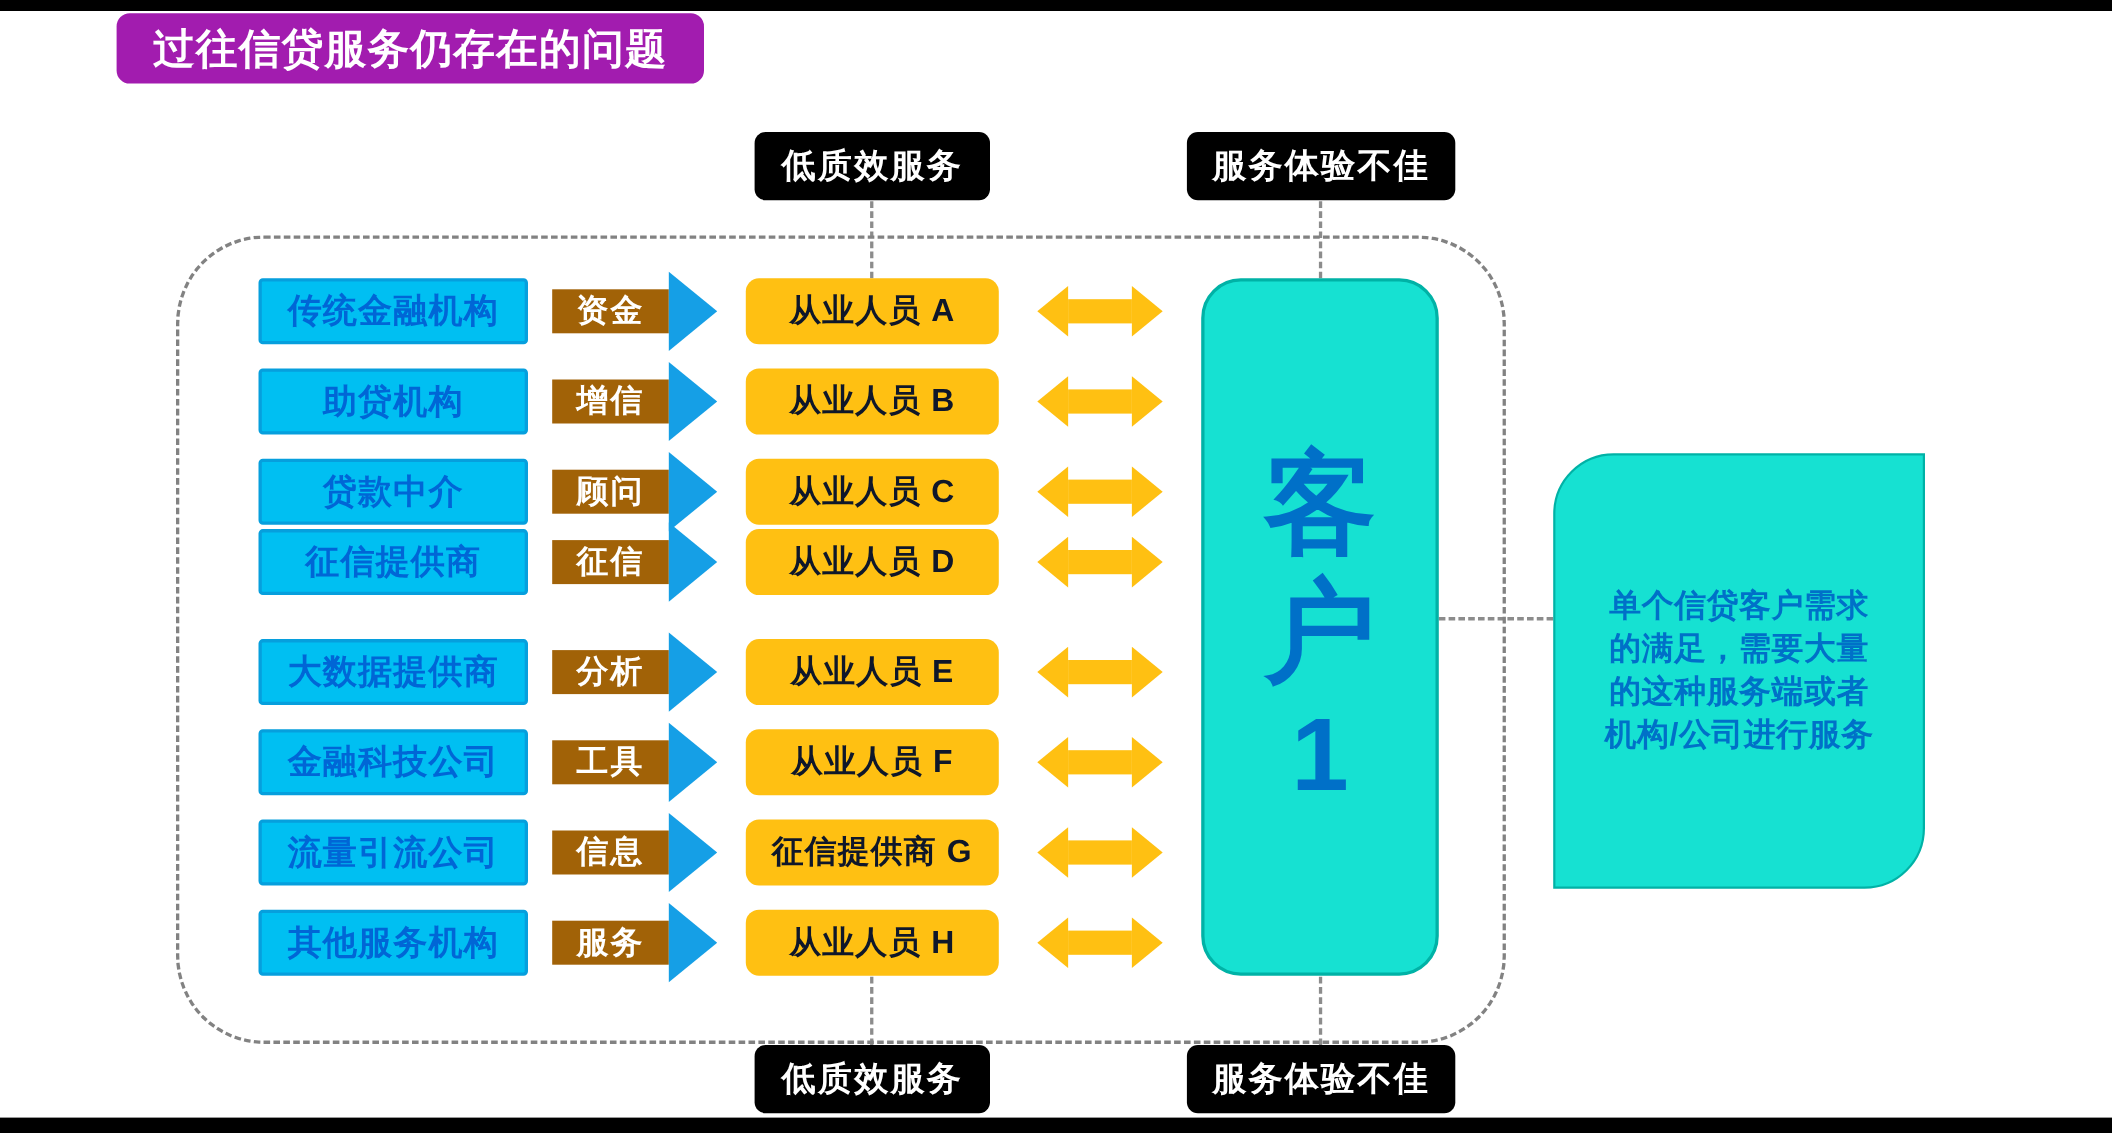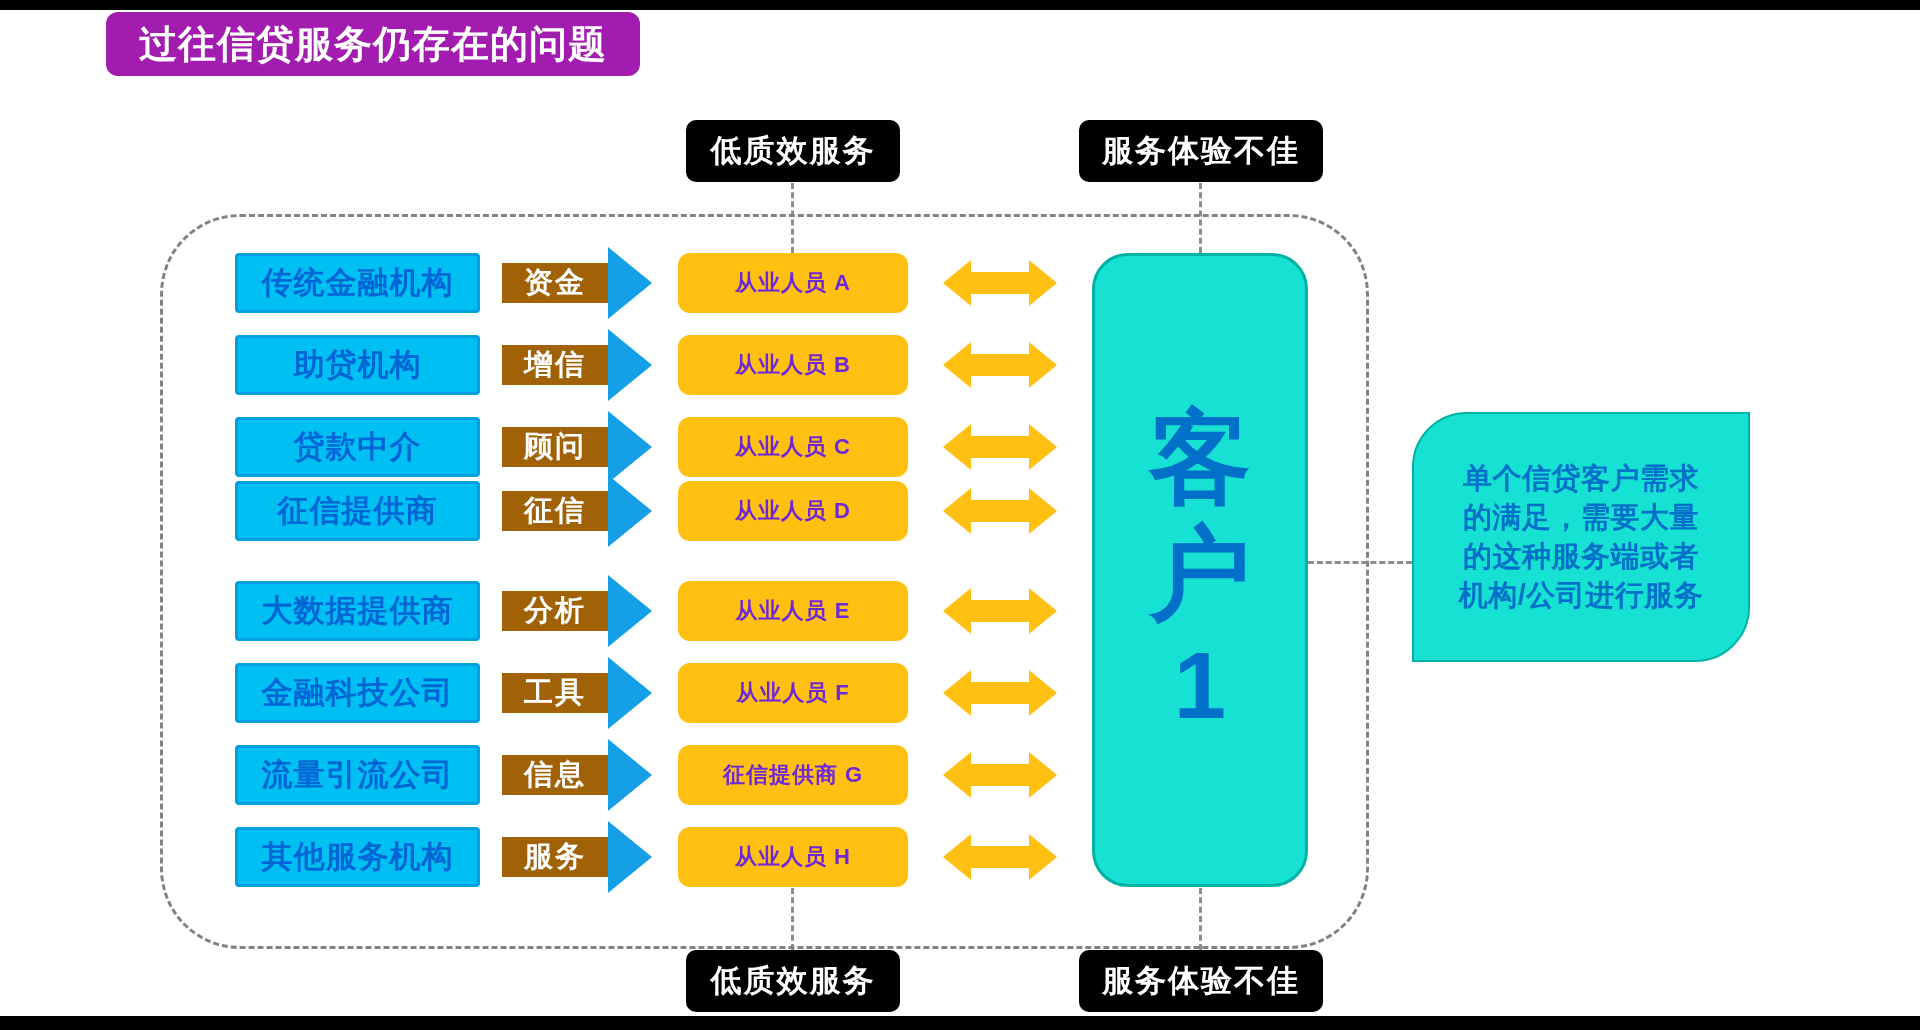--- a/index.html
+++ b/index.html
@@ -35,38 +35,38 @@
   .org-box{position:absolute;left:215px;top:0;width:245px;height:60px;background:#00bff2;
     border:3px solid #069fdd;border-radius:4px;box-sizing:border-box;color:#0066d6;
     font-size:31px;display:flex;align-items:center;justify-content:center;letter-spacing:1px;margin-left:20px;}
   .flow-arrow{position:absolute;left:502px;top:-6px;width:150px;height:72px;display:flex;
     align-items:center;}
   .flow-body{width:106px;height:40px;background:#a16207;color:#fff;font-size:29px;
     display:flex;align-items:center;justify-content:center;letter-spacing:2px;}
   .flow-head{width:0;height:0;border-top:36px solid transparent;
     border-bottom:36px solid transparent;border-left:44px solid #159fe6;}
   .worker-box{position:absolute;left:678px;top:0;width:230px;height:60px;background:#ffc012;
-    border-radius:12px;color:#6d28d9;font-size:22px;display:flex;align-items:center;
+    border-radius:12px;color:#0f172a;font-size:29px;display:flex;align-items:center;
     justify-content:center;letter-spacing:1px;}
   .exchange{position:absolute;left:943px;top:7px;width:114px;height:46px;display:flex;
     align-items:center;}
   .ex-head-l{width:0;height:0;border-top:23px solid transparent;
     border-bottom:23px solid transparent;border-right:28px solid #ffc012;}
   .ex-head-r{width:0;height:0;border-top:23px solid transparent;
     border-bottom:23px solid transparent;border-left:28px solid #ffc012;}
   .ex-shaft{width:58px;height:22px;background:#ffc012;}
 
   #customer-box{left:1092px;top:253px;width:216px;height:634px;background:#16e1d2;
     border:3px solid #00b2a6;border-radius:36px;box-sizing:border-box;display:flex;
     flex-direction:column;align-items:center;justify-content:center;gap:14px;
     color:#0070c8;}
   .cust-char{font-size:102px;line-height:1.0;}
   .cust-num{font-size:94px;line-height:1.0;}
 
-  #note-card{left:1412px;top:412px;width:338px;height:250px;background:#16e1d2;
+  #note-card{left:1412px;top:412px;width:338px;height:396px;background:#16e1d2;
     border:2px solid #00b2a6;border-radius:55px 0 55px 0;box-sizing:border-box;
     display:flex;flex-direction:column;align-items:center;justify-content:center;
     color:#0070c8;font-size:29px;line-height:1.35;letter-spacing:0.5px;}
 </style>
 </head>
 <body>
 
 <div class="abs letterbox" id="strip-top"></div>
 <div class="abs letterbox" id="strip-bottom"></div>
 

